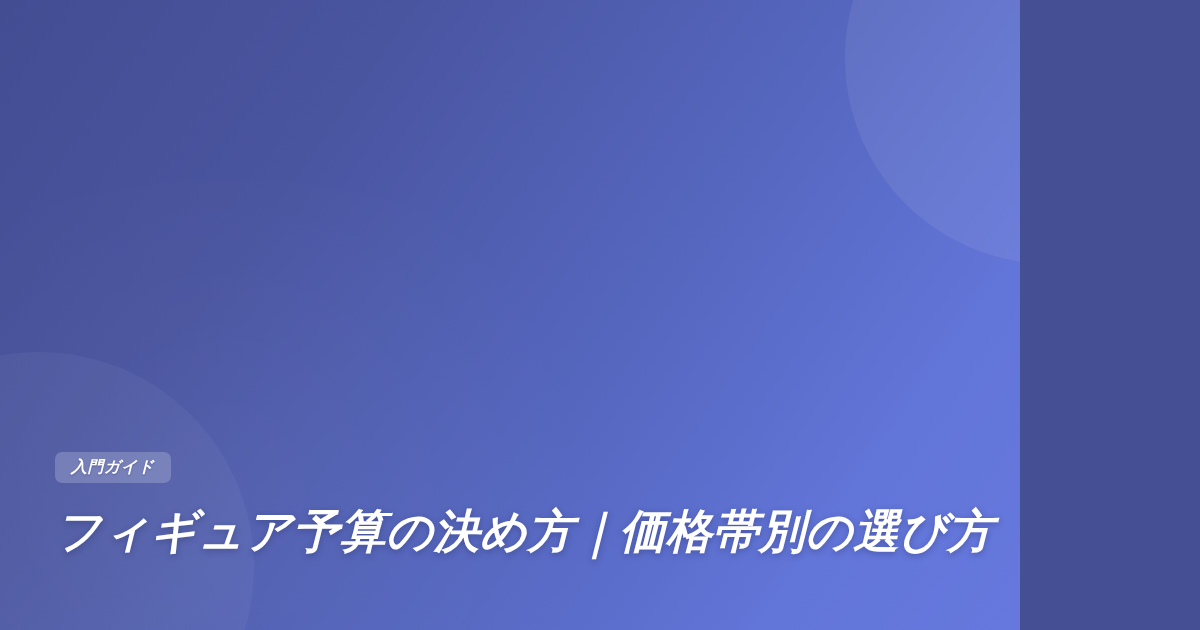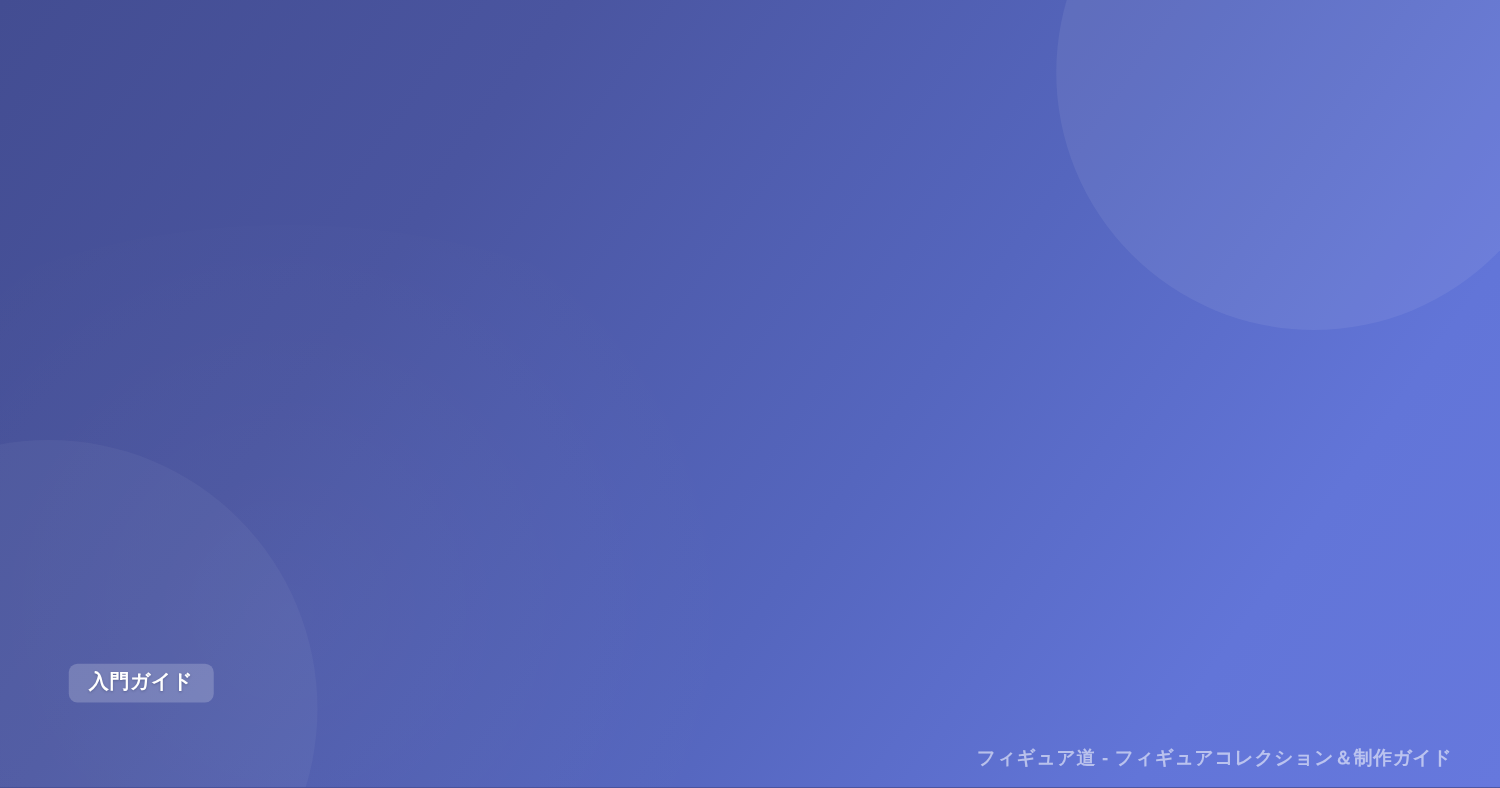--- a/index.html
+++ b/index.html
@@ -10,24 +10,25 @@
     overflow: hidden;
   }
 
   body {
     font-family: "Liberation Sans", "DejaVu Sans", sans-serif;
     background: #454f93;
   }
 
   #og-card {
     position: relative;
-    width: 1200px;
+    width: 1020px;
     height: 630px;
     overflow: hidden;
     background: linear-gradient(125deg, #434d92 0%, #4a55a0 28%, #5566be 58%, #6275d8 82%, #6678dd 100%);
+    font-style: italic;
   }
 
   
   .deco-circle-tr {
     position: absolute;
     left: 845px;
     top: -148px;
     width: 412px;
     height: 412px;
     border-radius: 50%;
@@ -119,19 +120,19 @@
 <div id="og-card">
 
   <div class="deco-circle-tr"></div>
   <div class="deco-circle-bl"></div>
   <div class="deco-glow"></div>
 
   <div class="content">
 
     <span class="badge">入門ガイド</span>
 
+    <h1 class="headline">フィギュア予算の決め方｜価格帯別の選び方</h1>
 
 
   </div>
 
-  <div class="site-footer">フィギュア道 - フィギュアコレクション＆制作ガイド</div>
 
 </div>
 
 </body></html>

